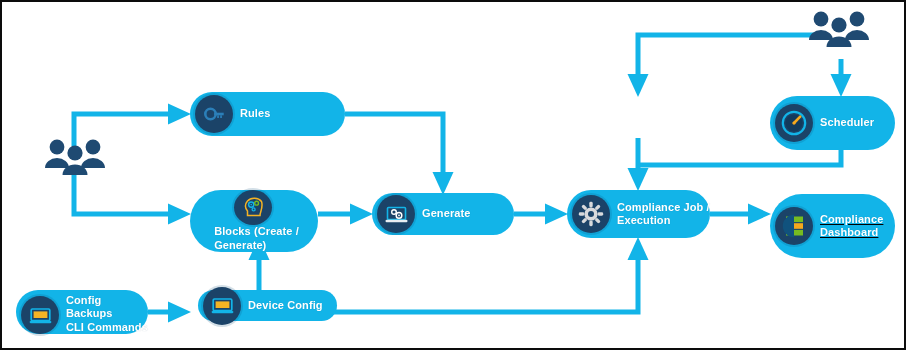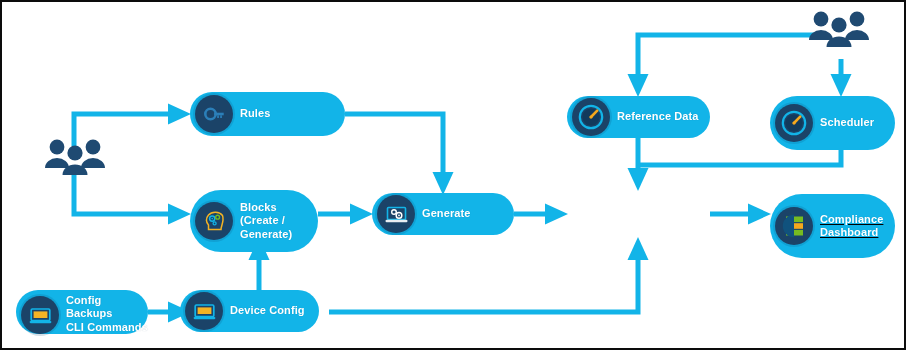--- a/index.html
+++ b/index.html
@@ -116,21 +116,21 @@
         <circle cx="8.5" cy="12" r="5.2" fill="none" stroke="#2b7fb8" stroke-width="2.6"></circle>
         <circle cx="8.5" cy="12" r="1.5" fill="#1b4368"></circle>
         <rect x="12.2" y="10.7" width="9.5" height="2.6" fill="#2b7fb8"></rect>
         <rect x="15.2" y="13.3" width="1.7" height="2.7" fill="#2b7fb8"></rect>
         <rect x="18.2" y="13.3" width="1.7" height="2.7" fill="#2b7fb8"></rect>
       </svg>
     </span>
     <span class="label">Rules</span>
   </div>
 
-  <div class="node" style="left:188px;top:188px;width:128px;height:62px;">
+  <div class="node" style="left:188px;top:188px;width:128px;height:62px;flex-direction:column;">
     <span class="badge">
       <svg width="25" height="25" viewBox="0 0 25 25">
         <path d="M20.5,6.5 C17.5,2.5 10,2 6.5,6 C3.5,9.4 4,13.5 6.5,16 L6.5,20.5 L19,20.5 C19,17 22.5,12 20.5,6.5 Z" fill="none" stroke="#f5b324" stroke-width="1.5"></path>
         <circle cx="10.2" cy="9.6" r="2.6" fill="none" stroke="#12b4e8" stroke-width="1.5"></circle>
         <circle cx="10.2" cy="9.6" r="0.8" fill="#12b4e8"></circle>
         <circle cx="15.6" cy="8.2" r="1.9" fill="none" stroke="#76bc21" stroke-width="1.4"></circle>
         <circle cx="12.6" cy="14.4" r="1.5" fill="none" stroke="#12b4e8" stroke-width="1.3"></circle>
       </svg>
     </span>
     <span class="label">Blocks (Create /
@@ -143,20 +143,42 @@
         <rect x="3.5" y="5.5" width="18" height="12" rx="1" fill="none" stroke="#12b4e8" stroke-width="1.6"></rect>
         <rect x="1.5" y="17.8" width="22" height="2.4" rx="1.2" fill="#e8eef3"></rect>
         <circle cx="10" cy="10" r="2.3" fill="none" stroke="#ffffff" stroke-width="1.4"></circle>
         <circle cx="15" cy="13.4" r="2.8" fill="none" stroke="#ffffff" stroke-width="1.5"></circle>
         <circle cx="15" cy="13.4" r="0.9" fill="#ffffff"></circle>
       </svg>
     </span>
     <span class="label">Generate</span>
   </div>
 
+  <div class="node" style="left:565px;top:188px;width:143px;height:48px;">
+    <span class="badge">
+      <svg width="26" height="26" viewBox="0 0 26 26">
+        <g fill="#d8dadc">
+          <circle cx="13" cy="13" r="6.6"></circle>
+          <g>
+            <rect x="11.3" y="0.8" width="3.4" height="5.6" rx="1.4"></rect>
+            <rect x="11.3" y="19.6" width="3.4" height="5.6" rx="1.4"></rect>
+            <rect x="0.8" y="11.3" width="5.6" height="3.4" rx="1.4"></rect>
+            <rect x="19.6" y="11.3" width="5.6" height="3.4" rx="1.4"></rect>
+            <rect x="11.3" y="0.8" width="3.4" height="5.6" rx="1.4" transform="rotate(45 13 13)"></rect>
+            <rect x="11.3" y="19.6" width="3.4" height="5.6" rx="1.4" transform="rotate(45 13 13)"></rect>
+            <rect x="0.8" y="11.3" width="5.6" height="3.4" rx="1.4" transform="rotate(45 13 13)"></rect>
+            <rect x="19.6" y="11.3" width="5.6" height="3.4" rx="1.4" transform="rotate(45 13 13)"></rect>
+          </g>
+        </g>
+        <circle cx="13" cy="13" r="3" fill="#1b4368"></circle>
+      </svg>
+    </span>
+    <span class="label">Compliance Job /
+Execution</span>
+  </div>
 
   <div class="node" style="left:768px;top:192px;width:125px;height:64px;text-decoration:underline;">
     <span class="badge">
       <svg width="26" height="26" viewBox="0 0 26 26">
         <rect x="5" y="3.5" width="17" height="5.6" fill="#76bc21"></rect>
         <rect x="5" y="10.2" width="17" height="5.6" fill="#f5a81d"></rect>
         <rect x="5" y="16.9" width="17" height="5.6" fill="#76bc21"></rect>
         <g fill="#1b4368" opacity="0.85">
           <rect x="7" y="5.2" width="5.5" height="0.9"></rect>
           <rect x="7" y="6.7" width="4" height="0.9"></rect>
@@ -165,57 +187,46 @@
           <rect x="7" y="18.6" width="5.5" height="0.9"></rect>
           <rect x="7" y="20.1" width="4" height="0.9"></rect>
         </g>
         <path d="M13,1.8 A11.2,11.2 0 0 0 13,24.2 Z" fill="#10527d"></path>
       </svg>
     </span>
     <span class="label">Compliance
 Dashboard</span>
   </div>
 
-  <div class="node" style="left:565px;top:94px;width:143px;height:42px;">
+
+  <div class="node" style="left:768px;top:94px;width:125px;height:54px;">
     <span class="badge">
       <svg width="26" height="26" viewBox="0 0 26 26">
         <circle cx="13" cy="13" r="11.2" fill="none" stroke="#12b4e8" stroke-width="2.2"></circle>
         <circle cx="13" cy="13" r="8.6" fill="#123a5c"></circle>
         <path d="M13,13 L19.2,6.6" stroke="#f5a81d" stroke-width="2.6" stroke-linecap="round"></path>
         <circle cx="13" cy="13" r="1.6" fill="#f5a81d"></circle>
       </svg>
     </span>
-    <span class="label">Reference Data</span>
-  </div>
-
-  <div class="node" style="left:768px;top:94px;width:125px;height:54px;">
-    <span class="badge">
-      <svg width="26" height="26" viewBox="0 0 26 26">
-        <circle cx="13" cy="13" r="11.2" fill="none" stroke="#12b4e8" stroke-width="2.2"></circle>
-        <circle cx="13" cy="13" r="8.6" fill="#123a5c"></circle>
-        <path d="M13,13 L19.2,6.6" stroke="#f5a81d" stroke-width="2.6" stroke-linecap="round"></path>
-        <circle cx="13" cy="13" r="1.6" fill="#f5a81d"></circle>
-      </svg>
-    </span>
     <span class="label">Scheduler</span>
   </div>
 
   <div class="node" style="left:14px;top:288px;width:132px;height:44px;align-items:flex-end;">
     <span class="badge">
       <svg width="25" height="25" viewBox="0 0 25 25">
         <rect x="3.2" y="6" width="18.6" height="11.6" rx="1.2" fill="none" stroke="#12b4e8" stroke-width="1.7"></rect>
         <rect x="5.6" y="8.4" width="13.8" height="6.6" fill="#f5b324"></rect>
         <rect x="1.6" y="18" width="21.8" height="2.2" rx="1.1" fill="#12b4e8"></rect>
       </svg>
     </span>
     <span class="label">Config Backups
 CLI Commands</span>
   </div>
 
-  <div class="node" style="left:178px;top:288px;width:139px;height:42px;text-align:center;">
+  <div class="node" style="left:196px;top:288px;width:139px;height:31px;text-align:center;">
     <span class="badge">
       <svg width="25" height="25" viewBox="0 0 25 25">
         <rect x="3.2" y="6" width="18.6" height="11.6" rx="1.2" fill="none" stroke="#12b4e8" stroke-width="1.7"></rect>
         <rect x="5.6" y="8.4" width="13.8" height="6.6" fill="#f5b324"></rect>
         <rect x="1.6" y="18" width="21.8" height="2.2" rx="1.1" fill="#12b4e8"></rect>
       </svg>
     </span>
     <span class="label">Device Config</span>
   </div>
 

